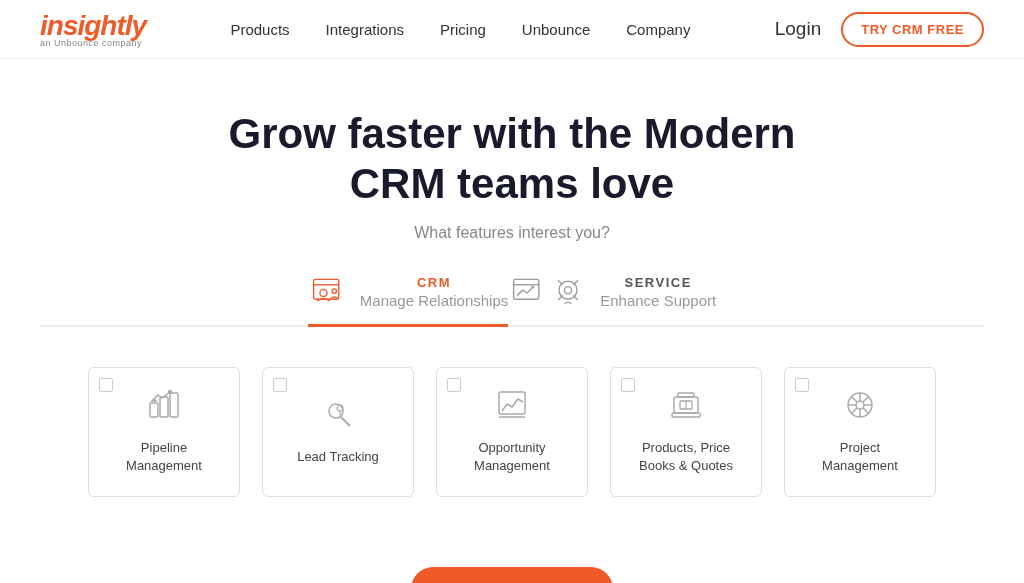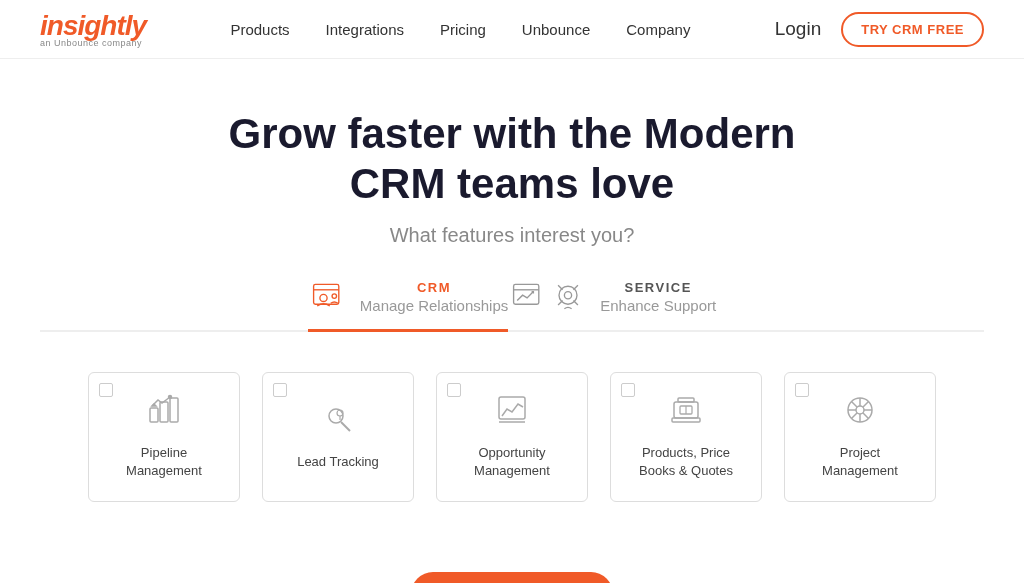--- a/index.html
+++ b/index.html
@@ -22,21 +22,21 @@
       border: 2px solid #f05a28; color: #f05a28; background: transparent;
       padding: 8px 18px; border-radius: 25px; font-size: 13px; font-weight: 600;
       cursor: pointer; letter-spacing: 0.5px;
     }
 
     
     .hero {
       text-align: center; padding: 50px 40px 20px;
     }
     .hero h1 { font-size: 42px; font-weight: 700; color: #1a1a2e; line-height: 1.2; margin-bottom: 14px; }
-    .hero-sub { font-size: 20px; color: #888; margin-bottom: 30px; }
+    .hero-sub { font-size: 16px; color: #888; margin-bottom: 30px; }
 
     
     .feature-tabs { display: flex; justify-content: center; margin-bottom: 30px; border-bottom: 2px solid #eee; padding-bottom: 0; }
     .tab-item { display: flex; align-items: center; gap: 12px; padding-bottom: 12px; cursor: pointer; border-bottom: 3px solid transparent; margin-bottom: -2px; }
     .tab-item.active { border-bottom: 3px solid #f05a28; }
     .tab-icon { width: 40px; height: 40px; display: flex; align-items: center; justify-content: center; }
     .tab-icon svg { width: 36px; height: 36px; }
     .tab-item.active .tab-icon svg { stroke: #f05a28; }
     .tab-item:not(.active) .tab-icon svg { stroke: #999; }
     .tab-text-block .tab-title { font-size: 13px; font-weight: 700; letter-spacing: 1.5px; text-transform: uppercase; }

